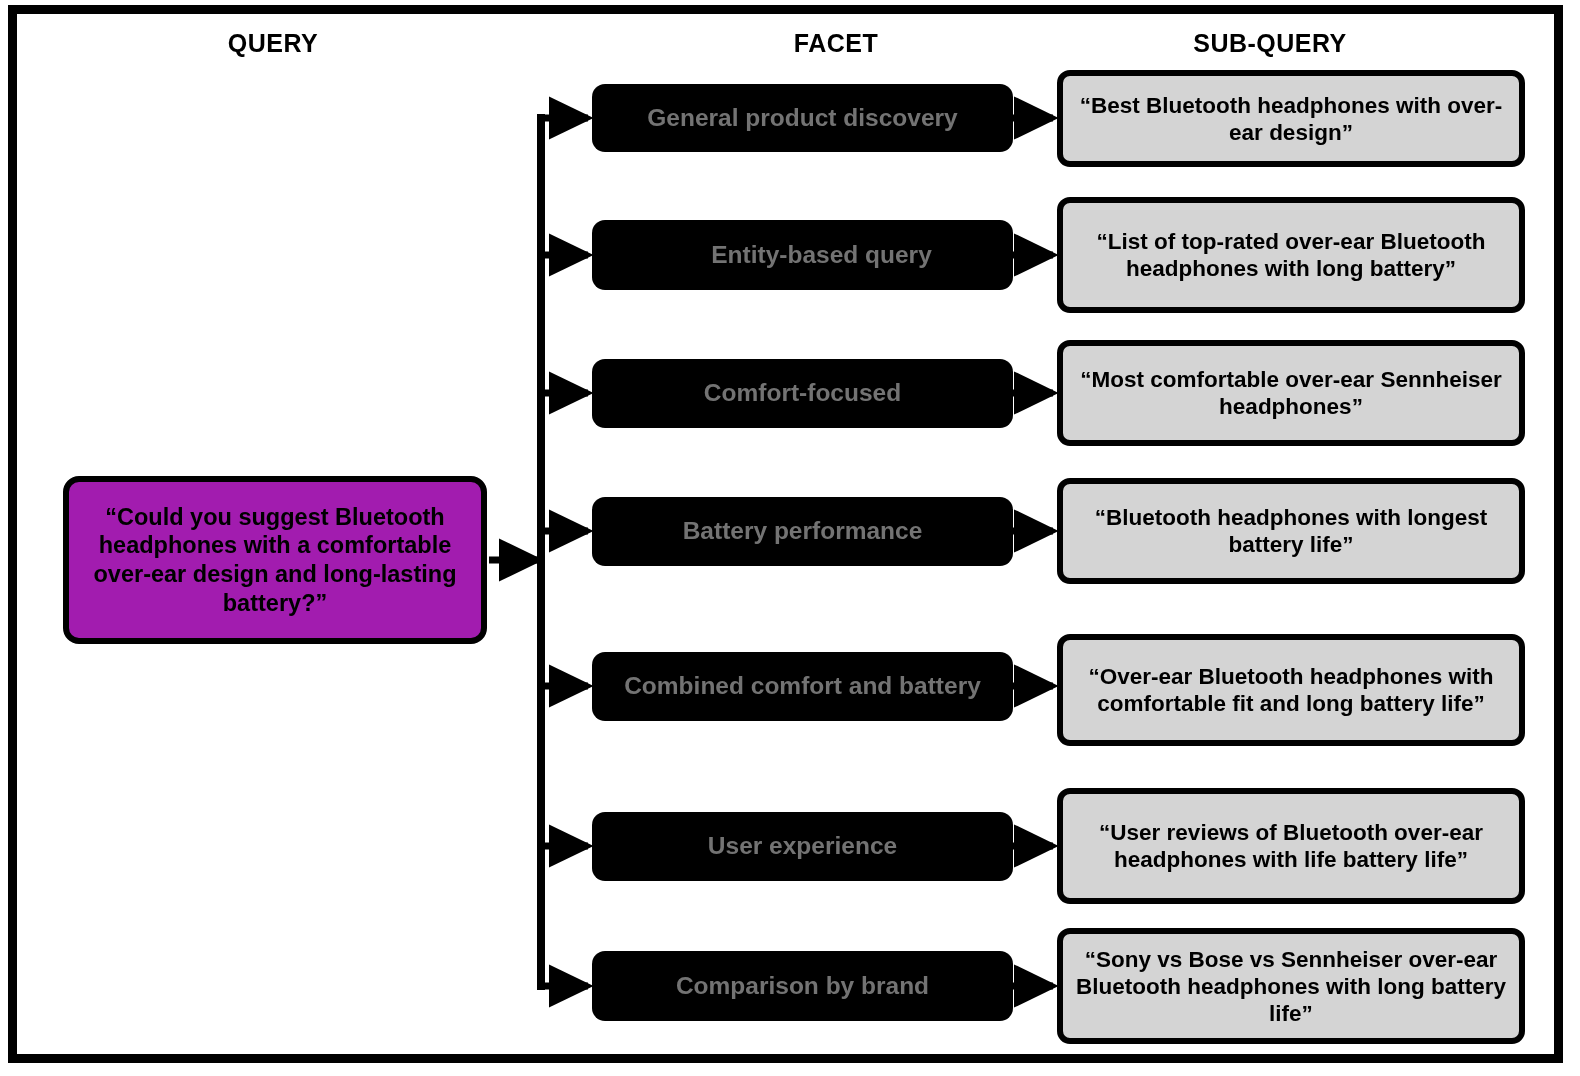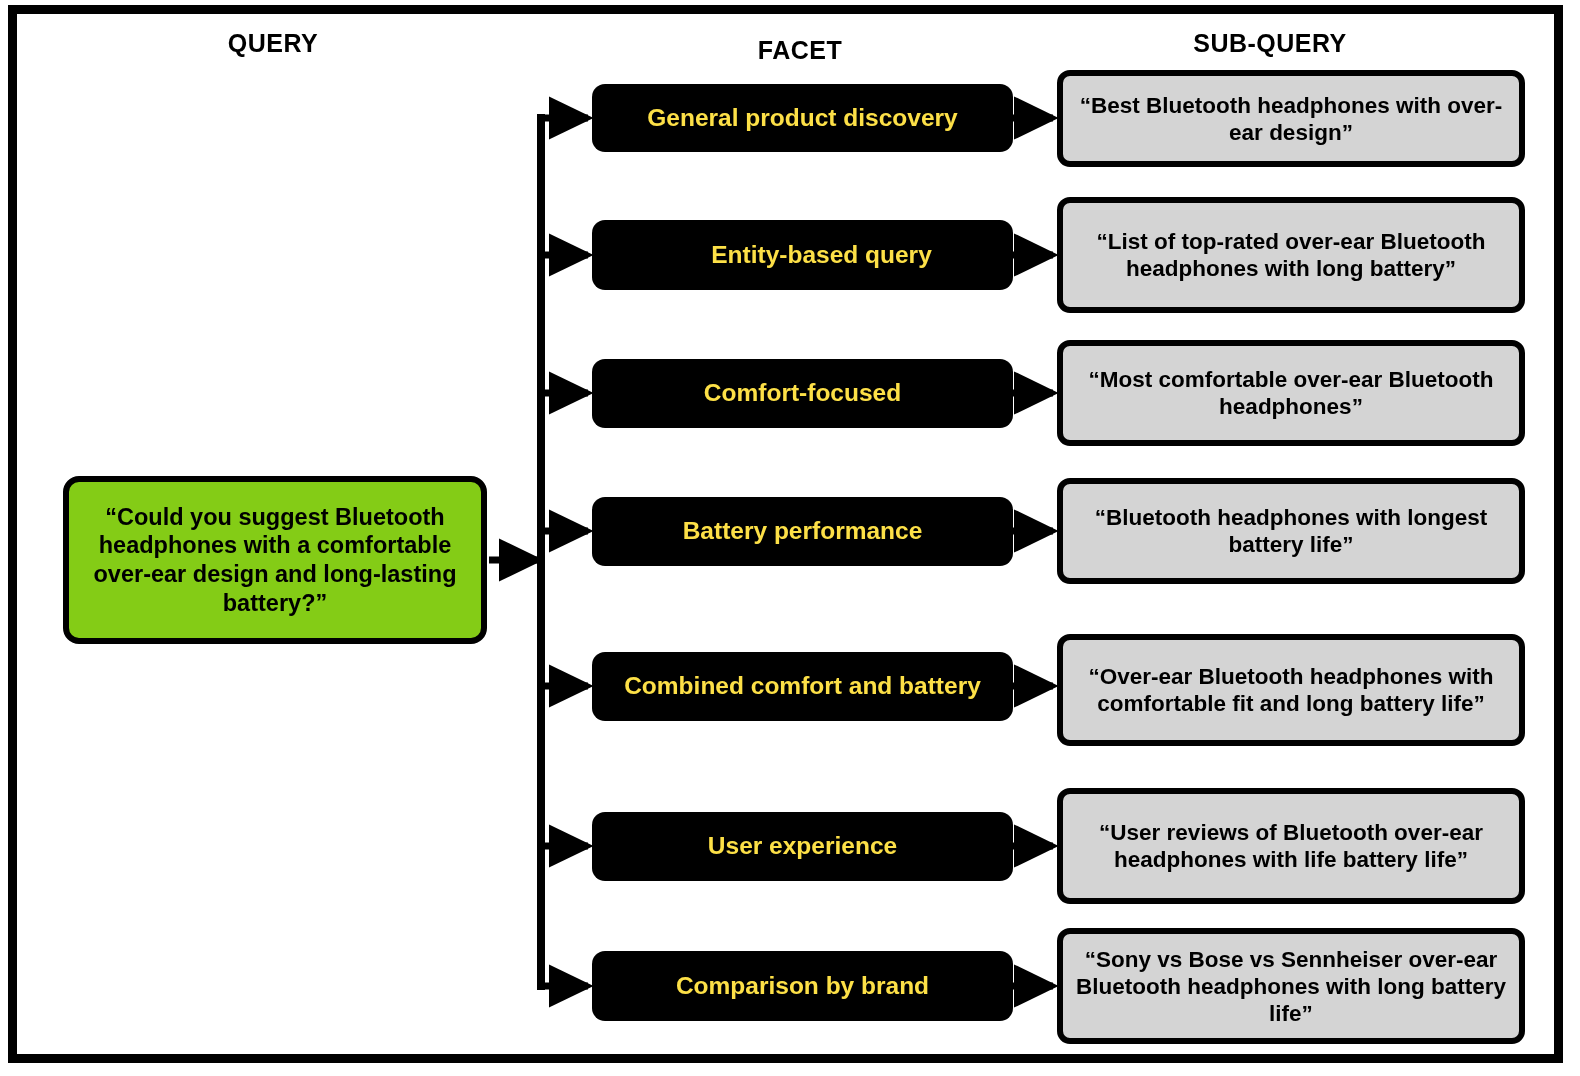--- a/index.html
+++ b/index.html
@@ -35,34 +35,34 @@
     font-weight: bold;
     font-size: 25px;
     letter-spacing: 0.5px;
     color: #000000;
     text-align: right;
     white-space: nowrap;
     transform: translateX(-50%);
     font-stretch: condensed;
   }
   #hdr-query  { left: 273px;  top: 29px; }
-  #hdr-facet  { left: 800px;  top: 29px; margin-top: 7px; }
+  #hdr-facet  { left: 836px;  top: 29px; }
   #hdr-sub    { left: 1270px; top: 29px; }
 
   
   .query-box {
     position: absolute;
     left: 63px;
     top: 476px;
     width: 424px;
     height: 168px;
     box-sizing: border-box;
     border: 6px solid #000000;
     border-radius: 16px;
-    background: #84cc16;
+    background: #a21caf;
     display: flex;
     align-items: center;
     justify-content: center;
     padding: 16px 14px;
   }
   .query-text {
     font-size: 23.5px;
     font-weight: bold;
     line-height: 1.22;
     text-align: center;
@@ -76,21 +76,21 @@
     width: 421px;
     box-sizing: border-box;
     background: #000000;
     border-radius: 13px;
     display: flex;
     align-items: center;
     justify-content: center;
     padding: 4px 10px;
   }
   .facet-text {
-    color: #fde047;
+    color: #737373;
     font-size: 24.5px;
     font-weight: bold;
     text-align: center;
     line-height: 1.15;
     white-space: nowrap;
   }
 
   
   .sub-box {
     position: absolute;
@@ -188,21 +188,21 @@
     <div class="facet-text">Comparison by brand</div>
   </div>
 
   <div class="sub-box" style="top:70px;  height:97px;">
     <div class="sub-text">“Best Bluetooth headphones with over-ear design”</div>
   </div>
   <div class="sub-box" style="top:197px; height:116px;">
     <div class="sub-text">“List of top-rated over-ear Bluetooth headphones with long battery”</div>
   </div>
   <div class="sub-box" style="top:340px; height:106px;">
-    <div class="sub-text">“Most comfortable over-ear Bluetooth headphones”</div>
+    <div class="sub-text">“Most comfortable over-ear Sennheiser headphones”</div>
   </div>
   <div class="sub-box" style="top:478px; height:106px;">
     <div class="sub-text">“Bluetooth headphones with longest battery life”</div>
   </div>
   <div class="sub-box" style="top:634px; height:112px;">
     <div class="sub-text">“Over-ear Bluetooth headphones with comfortable fit and long battery life”</div>
   </div>
   <div class="sub-box" style="top:788px; height:116px;">
     <div class="sub-text">“User reviews of Bluetooth over-ear headphones with life battery life”</div>
   </div>

